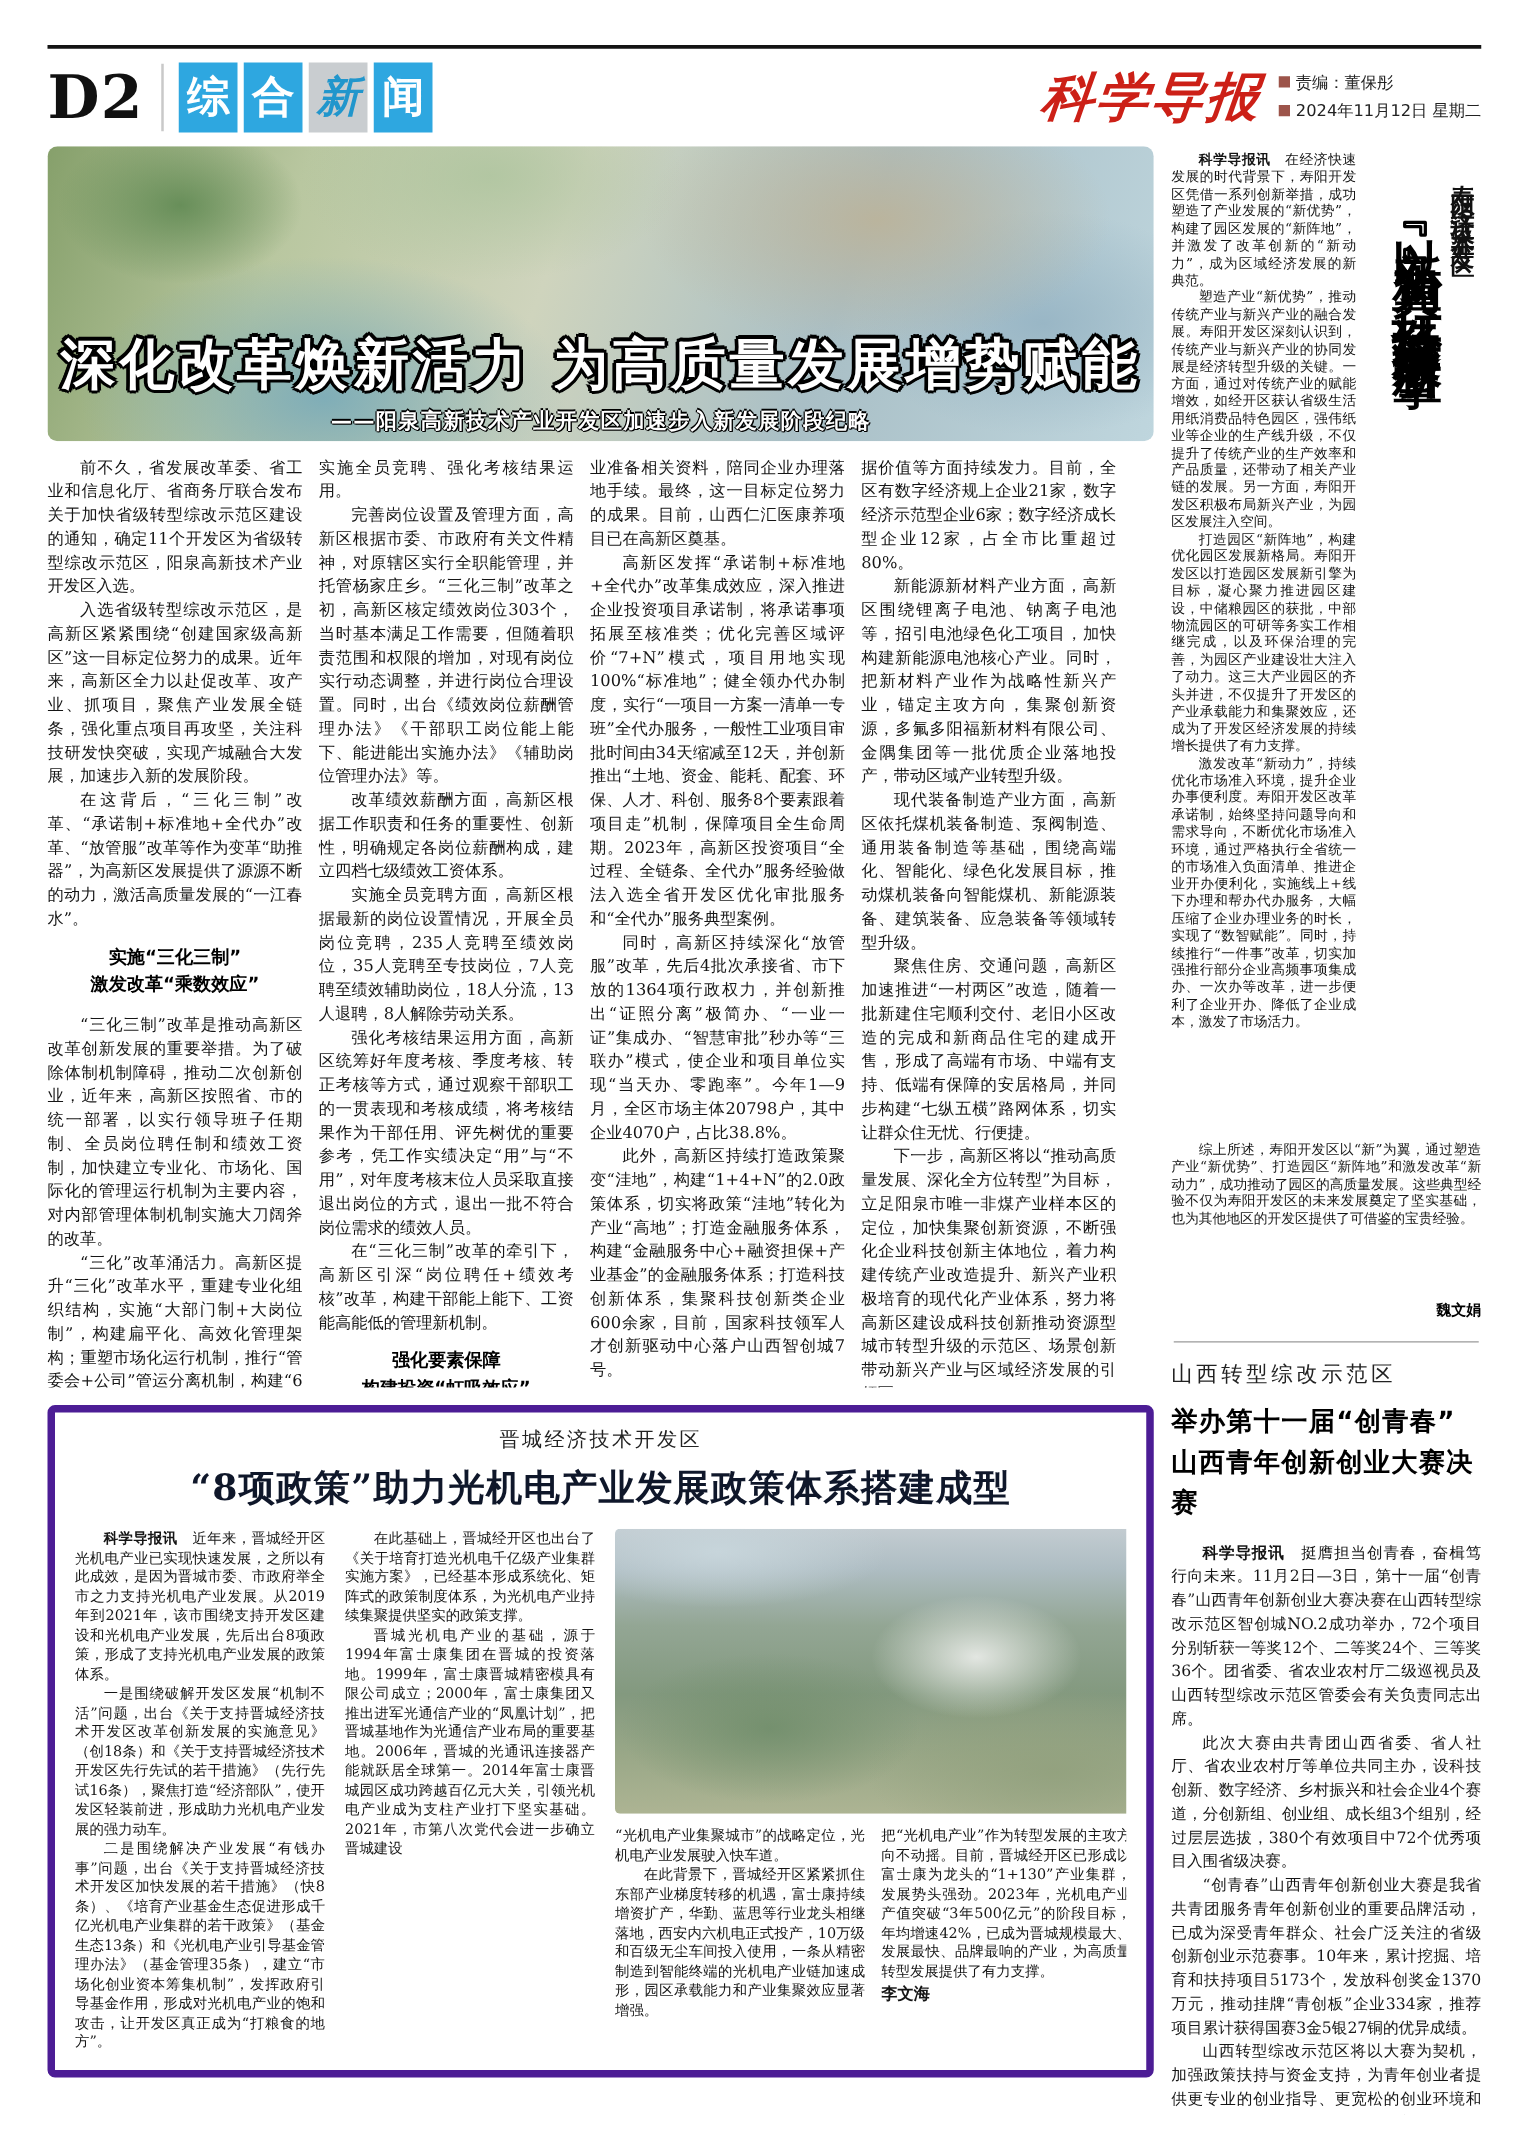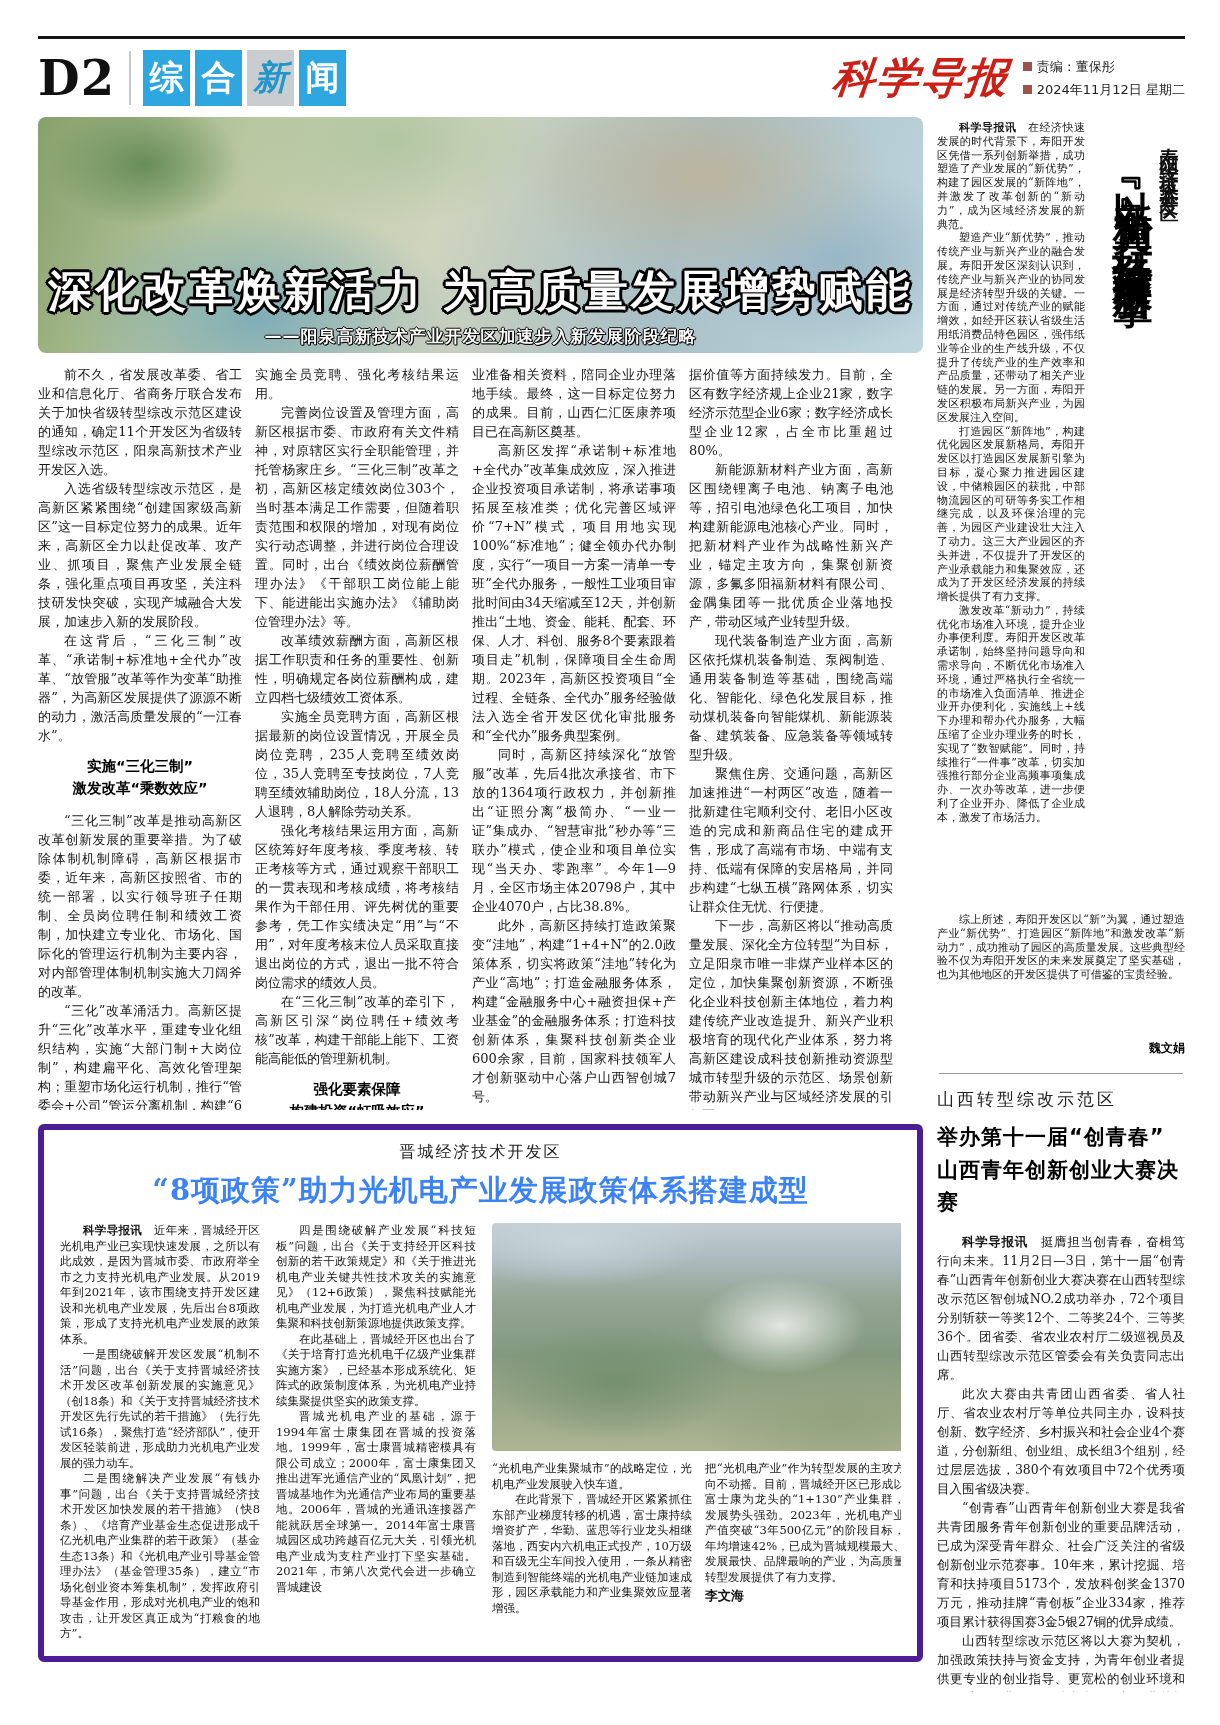--- a/index.html
+++ b/index.html
@@ -41,21 +41,21 @@
   .para{margin:0;text-indent:2em;}
   .para.cont{text-indent:0;}
   .subhead{text-align:center;font-family:"DejaVu Sans",sans-serif;font-weight:700;font-size:14.5px;
     line-height:1.5;white-space:pre-line;margin:11px 0;color:#000;text-indent:0;}
   .lead-label{font-family:"DejaVu Sans",sans-serif;font-weight:700;}
   .reporter-line{text-align:left;font-weight:700;font-family:"DejaVu Sans",sans-serif;font-size:13px;margin-top:3px;}
   
   .jc-box{margin-top:14px;border:6px solid #4c1d95;border-radius:6px;padding:12px 16px 14px;height:538px;
     box-sizing:border-box;display:flex;flex-direction:column;}
   .jc-kicker{text-align:center;font-size:16px;color:#222;letter-spacing:2px;}
-  .jc-headline{text-align:center;font-family:"DejaVu Serif",serif;font-weight:700;font-size:29px;color:#3b82f6;
+  .jc-headline{text-align:center;font-family:"DejaVu Serif",serif;font-weight:700;font-size:29px;color:#0f172a;
     letter-spacing:1px;margin:8px 0 12px;white-space:nowrap;}
   .jc-body{display:flex;gap:16px;flex:1;overflow:hidden;}
   .jc-col{width:200px;flex:none;overflow:hidden;font-family:"DejaVu Serif",serif;font-size:11.5px;line-height:15.5px;
     color:#151515;text-align:justify;}
   .jc-right{width:413px;flex:none;display:flex;flex-direction:column;gap:10px;overflow:hidden;}
   .jc-photo{height:228px;border-radius:4px;flex:none;
     background:
       radial-gradient(180px 60px at 20% 8%, rgba(200,214,220,.95), rgba(200,214,220,0) 75%),
       radial-gradient(120px 70px at 70% 45%, rgba(236,238,235,.9), rgba(236,238,235,0) 70%),
       radial-gradient(160px 80px at 30% 70%, rgba(110,140,105,.8), rgba(110,140,105,0) 75%),
@@ -116,21 +116,21 @@
           <div class="main-headline">深化改革焕新活力  为高质量发展增势赋能</div>
           <div class="main-sub">——阳泉高新技术产业开发区加速步入新发展阶段纪略</div>
         </div>
         <div class="main-body">
           <div class="col">
               <p class="para">前不久，省发展改革委、省工业和信息化厅、省商务厅联合发布关于加快省级转型综改示范区建设的通知，确定11个开发区为省级转型综改示范区，阳泉高新技术产业开发区入选。</p>
               <p class="para">入选省级转型综改示范区，是高新区紧紧围绕“创建国家级高新区”这一目标定位努力的成果。近年来，高新区全力以赴促改革、攻产业、抓项目，聚焦产业发展全链条，强化重点项目再攻坚，关注科技研发快突破，实现产城融合大发展，加速步入新的发展阶段。</p>
               <p class="para">在这背后，“三化三制”改革、“承诺制+标准地+全代办”改革、“放管服”改革等作为变革“助推器”，为高新区发展提供了源源不断的动力，激活高质量发展的“一江春水”。</p>
               <div class="subhead">实施“三化三制”
 激发改革“乘数效应”</div>
-              <p class="para">“三化三制”改革是推动高新区改革创新发展的重要举措。为了破除体制机制障碍，高新区根据市委，近年来，高新区按照省、市的统一部署，以实行领导班子任期制、全员岗位聘任制和绩效工资制，加快建立专业化、市场化、国际化的管理运行机制为主要内容，对内部管理体制机制实施大刀阔斧的改革。</p>
+              <p class="para">“三化三制”改革是推动高新区改革创新发展的重要举措。为了破除体制机制障碍，推动二次创新创业，近年来，高新区按照省、市的统一部署，以实行领导班子任期制、全员岗位聘任制和绩效工资制，加快建立专业化、市场化、国际化的管理运行机制为主要内容，对内部管理体制机制实施大刀阔斧的改革。</p>
               <p class="para">“三化”改革涌活力。高新区提升“三化”改革水平，重建专业化组织结构，实施“大部门制+大岗位制”，构建扁平化、高效化管理架构；重塑市场化运行机制，推行“管委会+公司”管运分离机制，构建“6个集团公司+N个专业公司”国企架构；重构国际化管理团队，引进清华研究院、赛迪研究院等一流管理团队。</p>
             </div>
           <div class="col">
               <p class="para cont">实施全员竞聘、强化考核结果运用。</p>
               <p class="para">完善岗位设置及管理方面，高新区根据市委、市政府有关文件精神，对原辖区实行全职能管理，并托管杨家庄乡。“三化三制”改革之初，高新区核定绩效岗位303个，当时基本满足工作需要，但随着职责范围和权限的增加，对现有岗位实行动态调整，并进行岗位合理设置。同时，出台《绩效岗位薪酬管理办法》《干部职工岗位能上能下、能进能出实施办法》《辅助岗位管理办法》等。</p>
               <p class="para">改革绩效薪酬方面，高新区根据工作职责和任务的重要性、创新性，明确规定各岗位薪酬构成，建立四档七级绩效工资体系。</p>
               <p class="para">实施全员竞聘方面，高新区根据最新的岗位设置情况，开展全员岗位竞聘，235人竞聘至绩效岗位，35人竞聘至专技岗位，7人竞聘至绩效辅助岗位，18人分流，13人退聘，8人解除劳动关系。</p>
               <p class="para">强化考核结果运用方面，高新区统筹好年度考核、季度考核、转正考核等方式，通过观察干部职工的一贯表现和考核成绩，将考核结果作为干部任用、评先树优的重要参考，凭工作实绩决定“用”与“不用”，对年度考核末位人员采取直接退出岗位的方式，退出一批不符合岗位需求的绩效人员。</p>
               <p class="para">在“三化三制”改革的牵引下，高新区引深“岗位聘任+绩效考核”改革，构建干部能上能下、工资能高能低的管理新机制。</p>
               <div class="subhead">强化要素保障
@@ -159,21 +159,20 @@
         <div class="jc-kicker">晋城经济技术开发区</div>
         <div class="jc-headline">“8项政策”助力光机电产业发展政策体系搭建成型</div>
         <div class="jc-body">
           <div class="jc-col">
               <p class="para"><span class="lead-label">科学导报讯　</span>近年来，晋城经开区光机电产业已实现快速发展，之所以有此成效，是因为晋城市委、市政府举全市之力支持光机电产业发展。从2019年到2021年，该市围绕支持开发区建设和光机电产业发展，先后出台8项政策，形成了支持光机电产业发展的政策体系。</p>
               <p class="para">一是围绕破解开发区发展“机制不活”问题，出台《关于支持晋城经济技术开发区改革创新发展的实施意见》（创18条）和《关于支持晋城经济技术开发区先行先试的若干措施》（先行先试16条），聚焦打造“经济部队”，使开发区轻装前进，形成助力光机电产业发展的强力动车。</p>
               <p class="para">二是围绕解决产业发展“有钱办事”问题，出台《关于支持晋城经济技术开发区加快发展的若干措施》（快8条）、《培育产业基金生态促进形成千亿光机电产业集群的若干政策》（基金生态13条）和《光机电产业引导基金管理办法》（基金管理35条），建立“市场化创业资本筹集机制”，发挥政府引导基金作用，形成对光机电产业的饱和攻击，让开发区真正成为“打粮食的地方”。</p>
               <p class="para">三是围绕破解产业招商“要素不全”问题，出台《晋城经开区招商引资要素保障措施》（要素保障20条），聚焦“10大要素”，全力打造支持光机电产业项目招商的政策高地。</p>
             </div>
           <div class="jc-col">
-              <p class="para">四是围绕破解产业发展“科技短板”问题，出台《关于支持经开区科技创新的若干政策规定》和《关于推进光机电产业关键共性技术攻关的实施意见》（12+6政策），聚焦科技赋能光机电产业发展，为打造光机电产业人才集聚和科技创新策源地提供政策支撑。</p>
               <p class="para">在此基础上，晋城经开区也出台了《关于培育打造光机电千亿级产业集群实施方案》，已经基本形成系统化、矩阵式的政策制度体系，为光机电产业持续集聚提供坚实的政策支撑。</p>
               <p class="para">晋城光机电产业的基础，源于1994年富士康集团在晋城的投资落地。1999年，富士康晋城精密模具有限公司成立；2000年，富士康集团又推出进军光通信产业的“凤凰计划”，把晋城基地作为光通信产业布局的重要基地。2006年，晋城的光通讯连接器产能就跃居全球第一。2014年富士康晋城园区成功跨越百亿元大关，引领光机电产业成为支柱产业打下坚实基础。2021年，市第八次党代会进一步确立晋城建设</p>
             </div>
           <div class="jc-right">
             <div class="jc-photo"></div>
             <div class="jc-sub-row">
               <div class="jc-subcol">
                   <p class="para cont">“光机电产业集聚城市”的战略定位，光机电产业发展驶入快车道。</p>
                   <p class="para">在此背景下，晋城经开区紧紧抓住东部产业梯度转移的机遇，富士康持续增资扩产，华勤、蓝思等行业龙头相继落地，西安内六机电正式投产，10万级和百级无尘车间投入使用，一条从精密制造到智能终端的光机电产业链加速成形，园区承载能力和产业集聚效应显著增强。</p>
                 </div>

